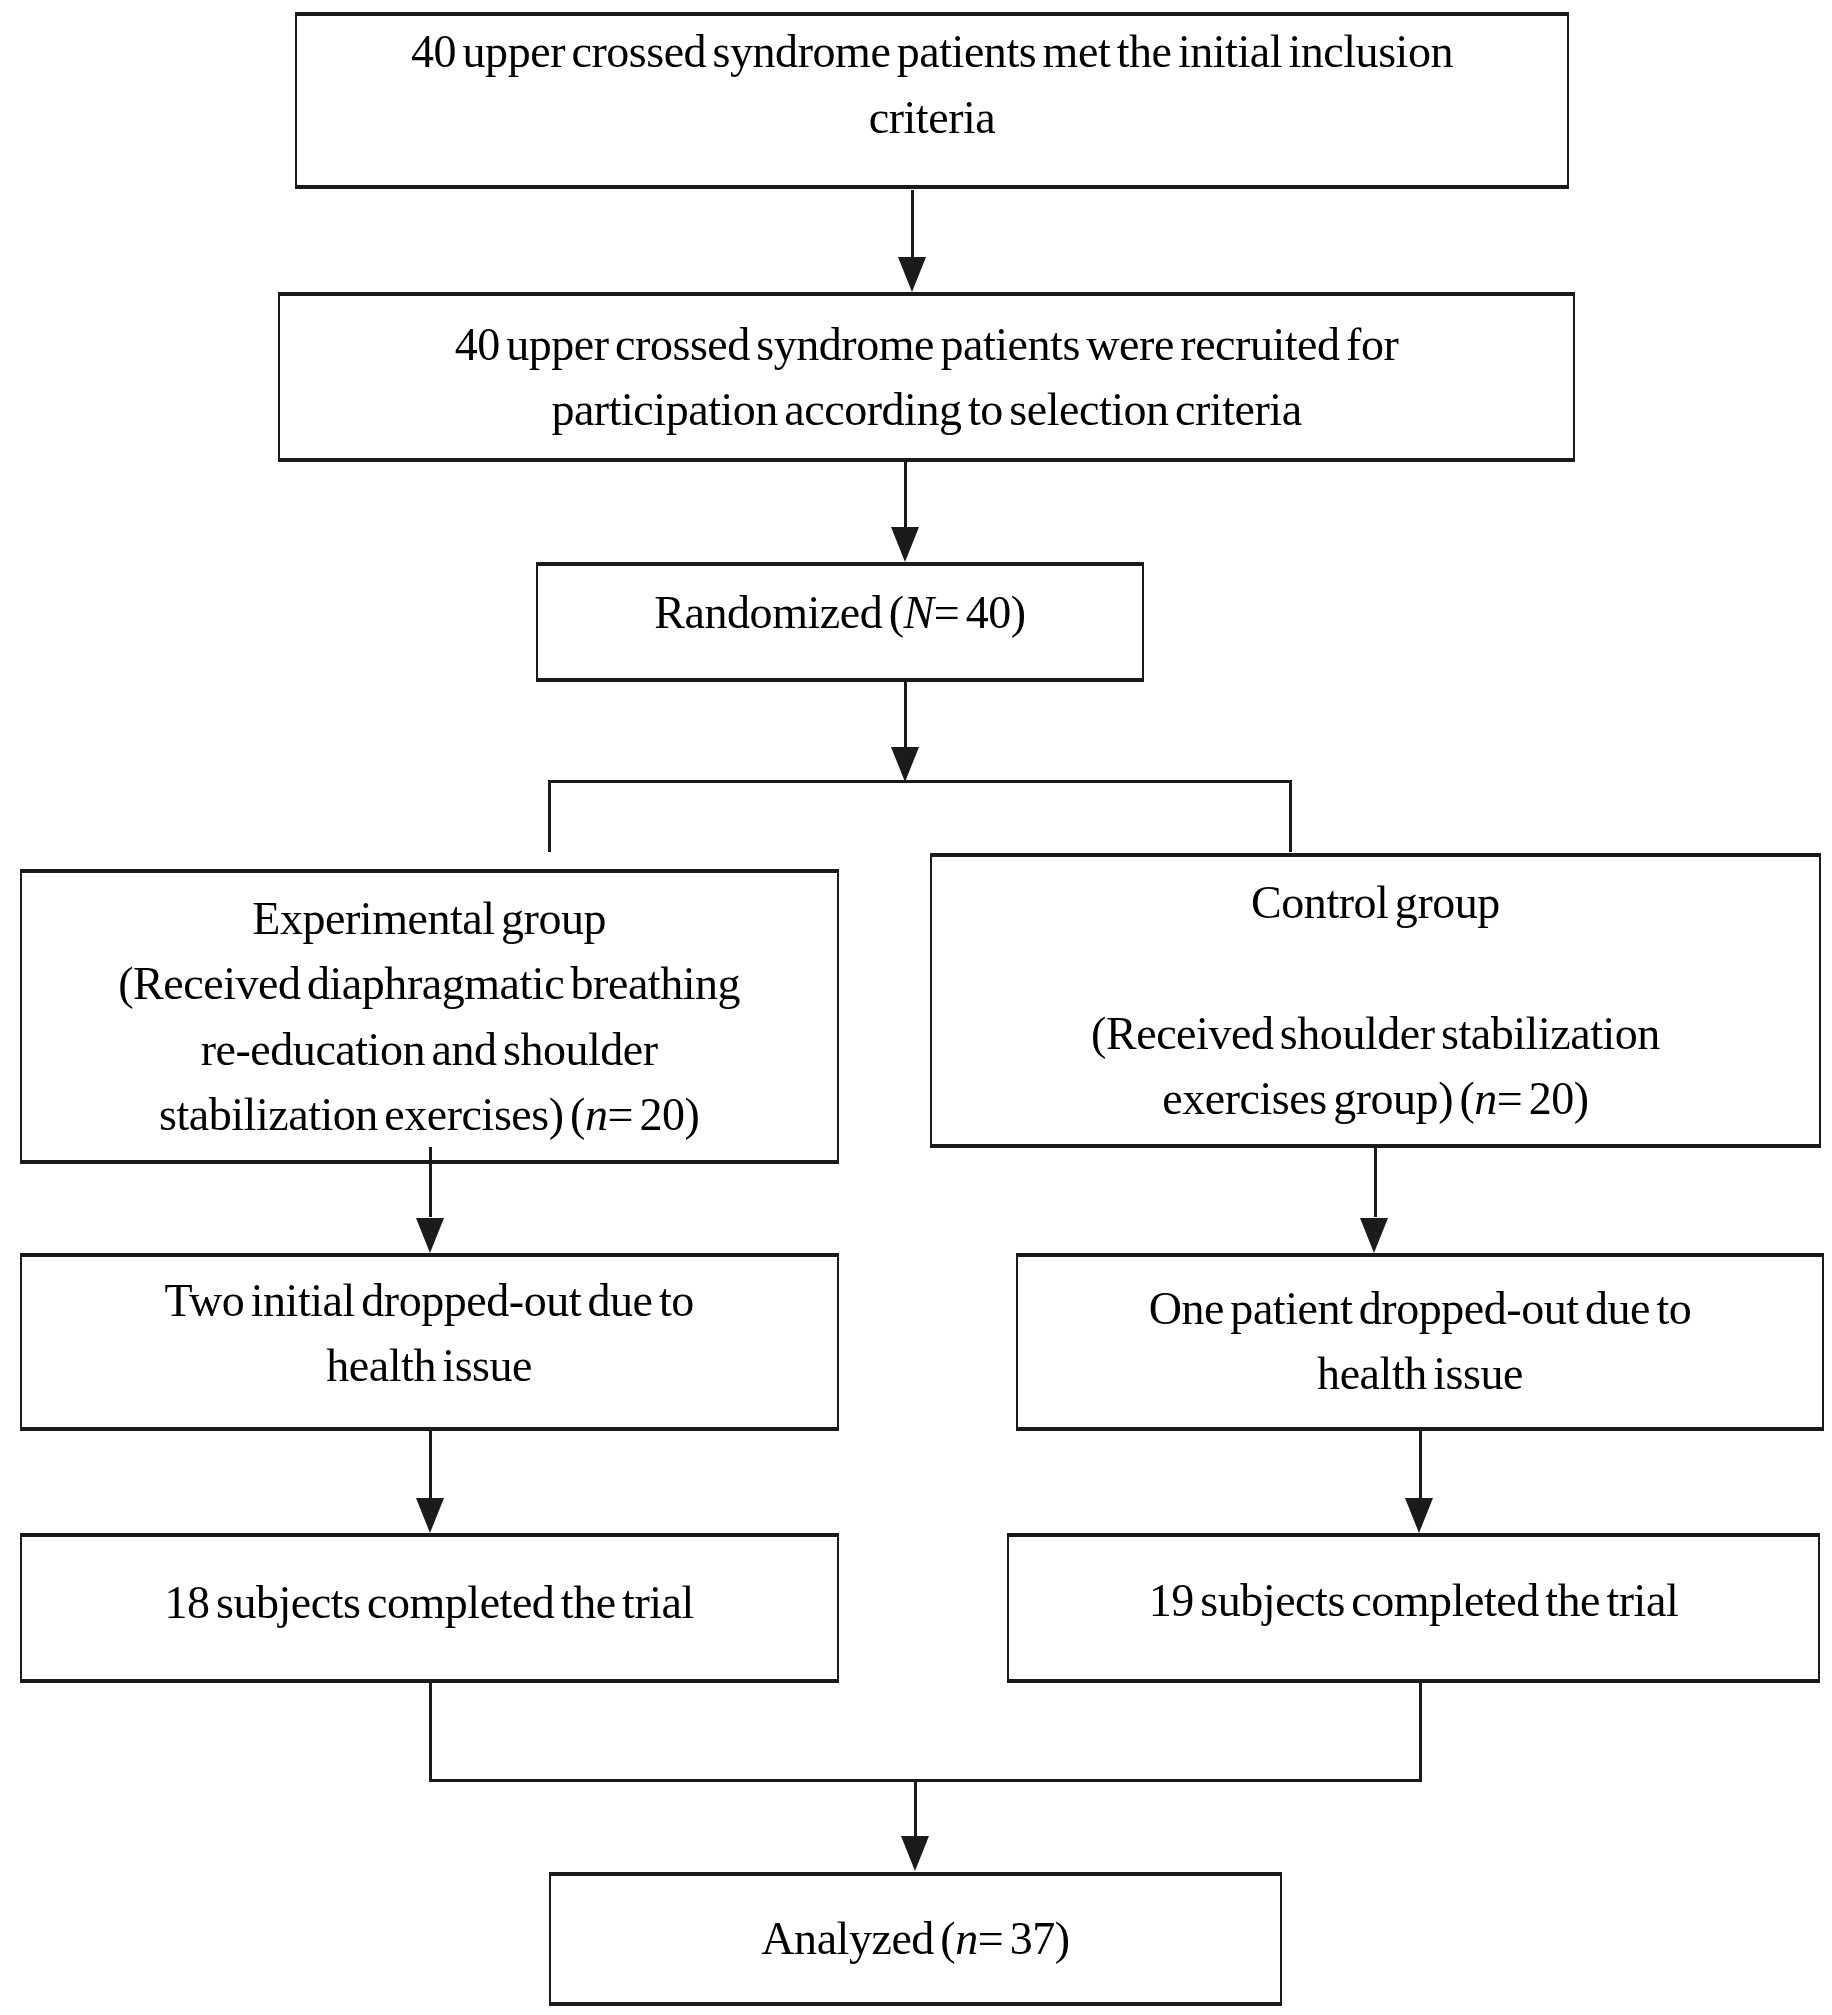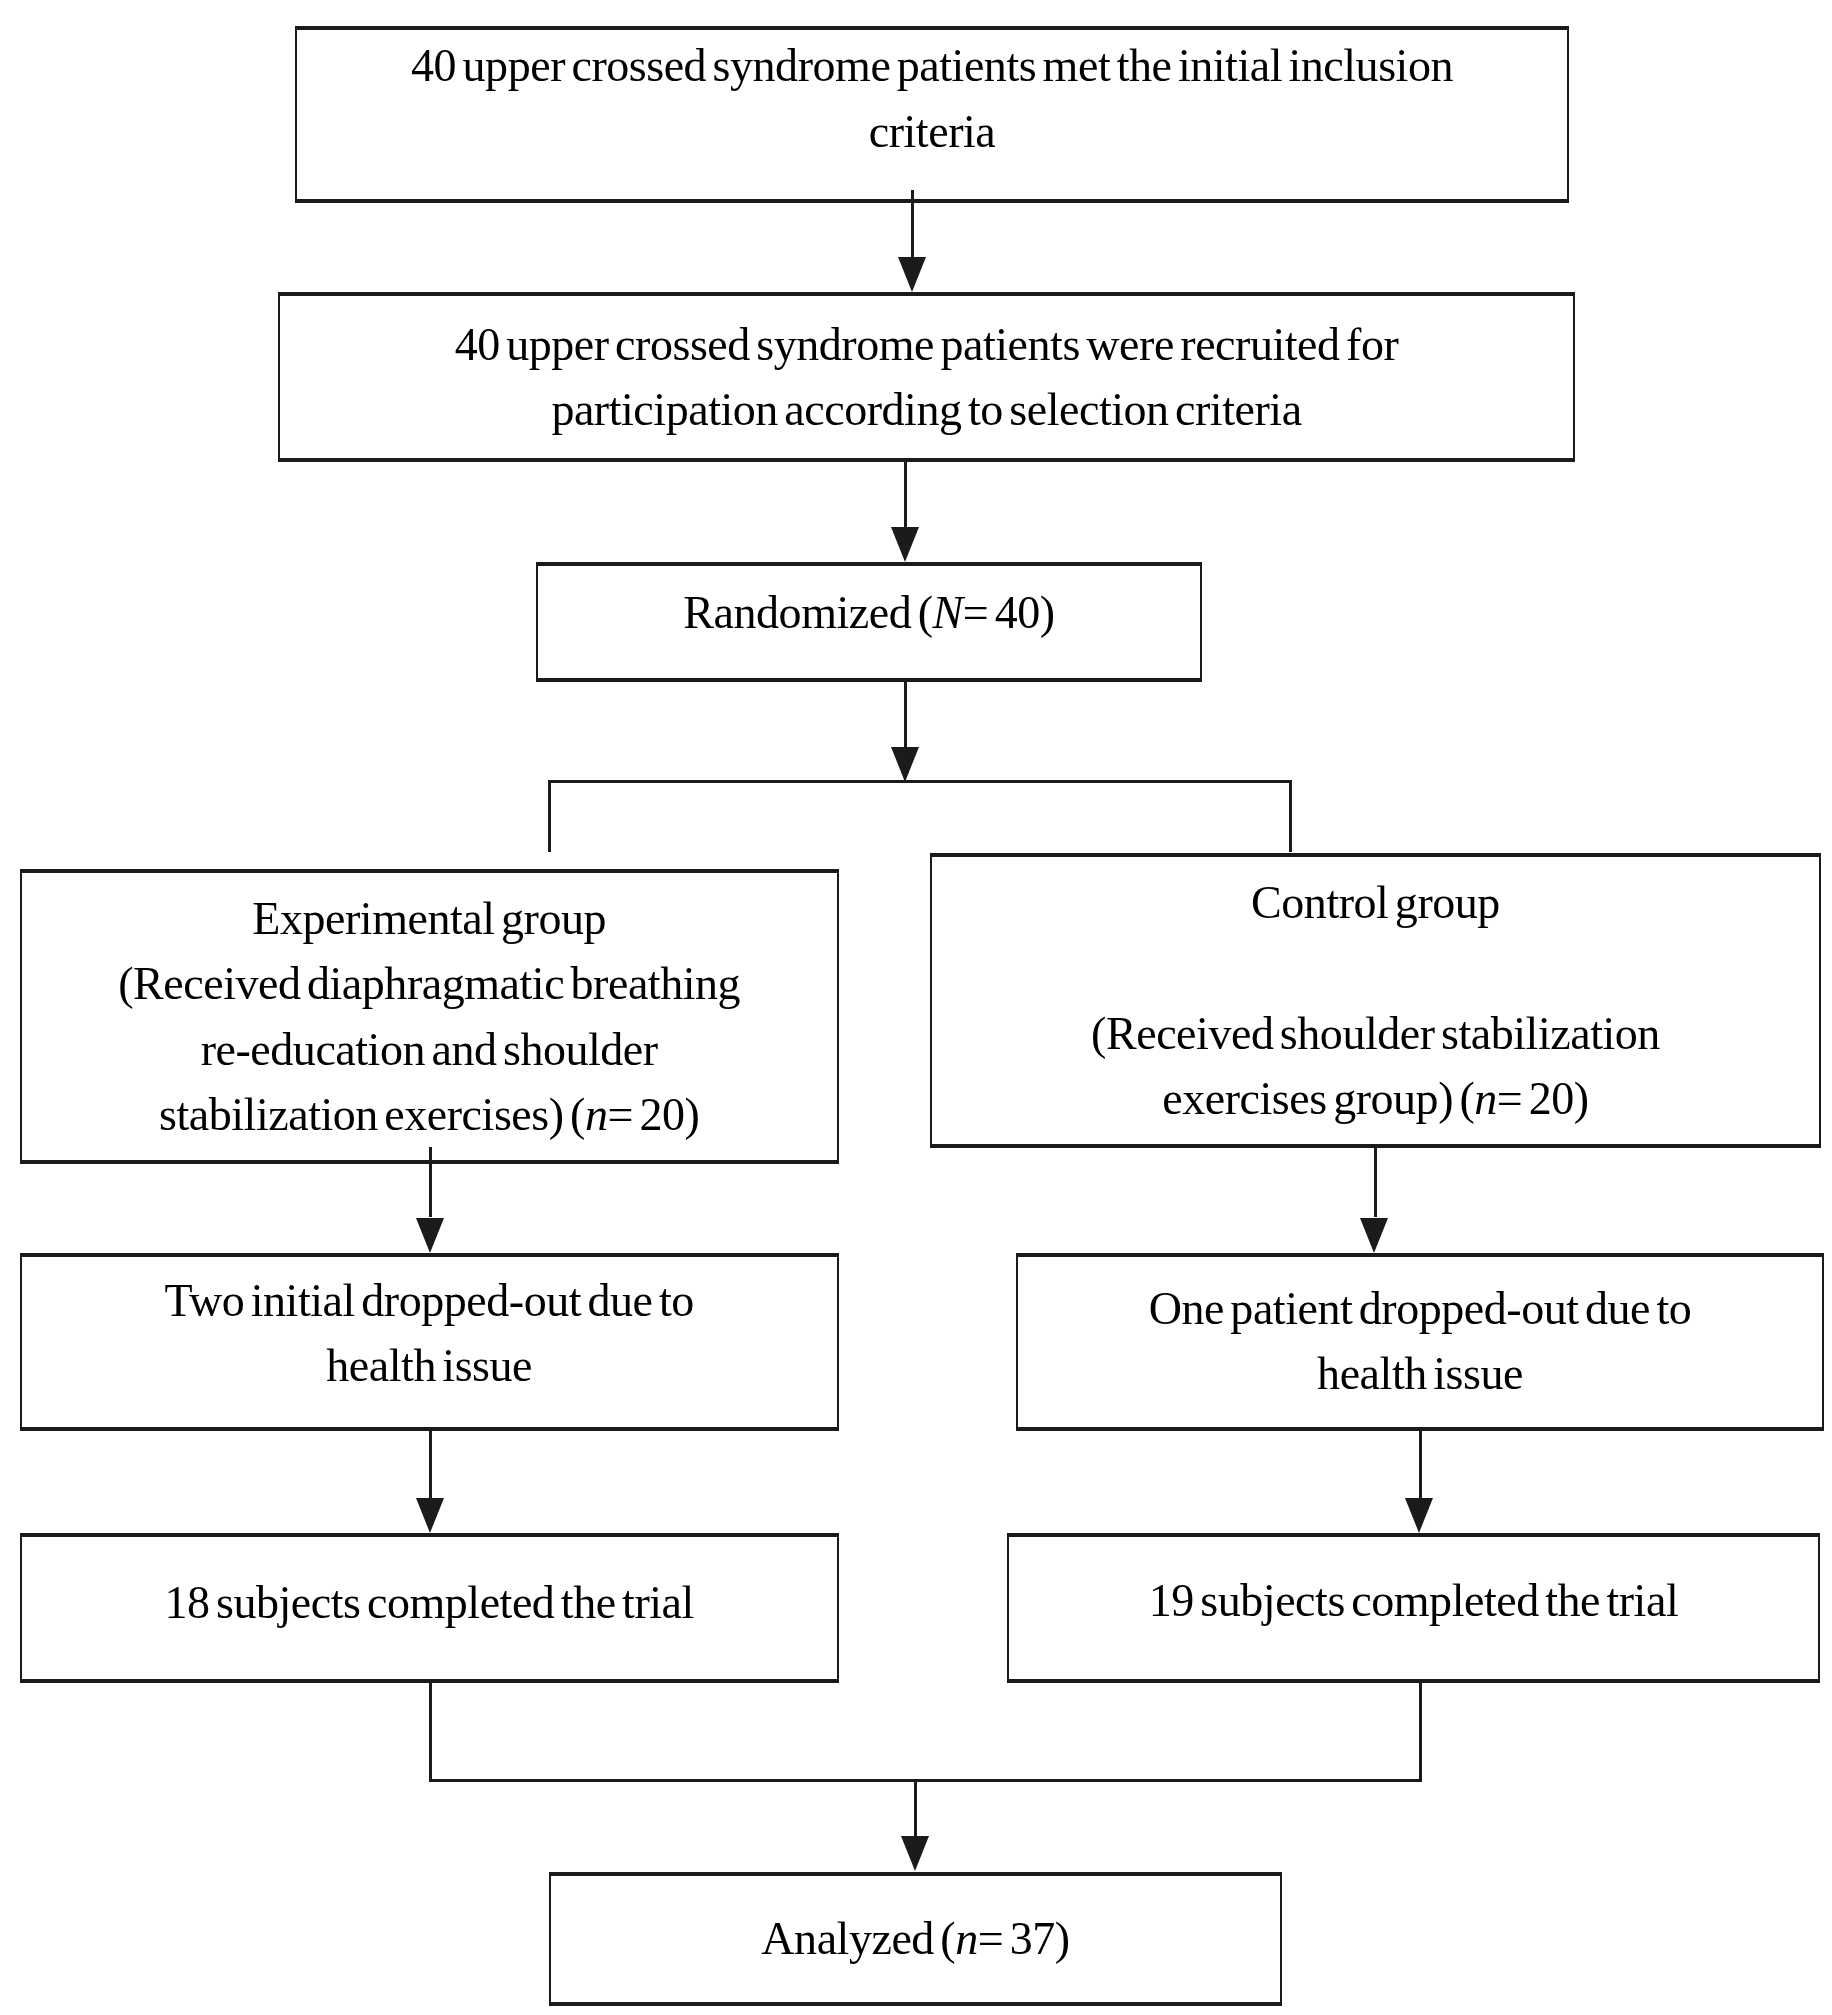--- a/index.html
+++ b/index.html
@@ -45,23 +45,23 @@
   .arrowhead {
     position: absolute;
     width: 0;
     height: 0;
     border-left: 14.8px solid transparent;
     border-right: 14.8px solid transparent;
     border-top: 35px solid #1b1b1b;
   }
 
   
-  #node-inclusion      { left: 295px;  top: 26px;   width: 1274px; height: 177px; padding-bottom: 32px; }
+  #node-inclusion      { left: 295px;  top: 12px;   width: 1274px; height: 177px; padding-bottom: 32px; }
   #node-recruited      { left: 278px;  top: 292px;  width: 1297px; height: 170px; }
-  #node-randomized     { left: 536px;  top: 562px;  width: 666px; height: 120px; padding-bottom: 18px; }
+  #node-randomized     { left: 536px;  top: 562px;  width: 608px; height: 120px; padding-bottom: 18px; }
   #node-experimental   { left: 19.7px;   top: 853px; width: 819px; height: 295px; margin-top: 16px; }
   #node-control        { left: 930px; top: 853px; width: 891px; height: 295px; text-align: center; }
   #node-exp-dropout    { left: 19.7px;   top: 1253px; width: 819px; height: 178px; padding-bottom: 17.6px; }
   #node-ctrl-dropout   { left: 1016px; top: 1253px; width: 808px; height: 178px; padding-bottom: 2px; }
   #node-exp-completed  { left: 19.7px;   top: 1533px; width: 819px; height: 150px; padding-bottom: 10px; }
   #node-ctrl-completed { left: 1007px; top: 1533px; width: 813px; height: 150px; padding-bottom: 14px; }
   #node-analyzed       { left: 549px;  top: 1872px; width: 733px; height: 134px; }
 
   
   #c1-line  { left: 911px; top: 190px;  height: 69px;  }

